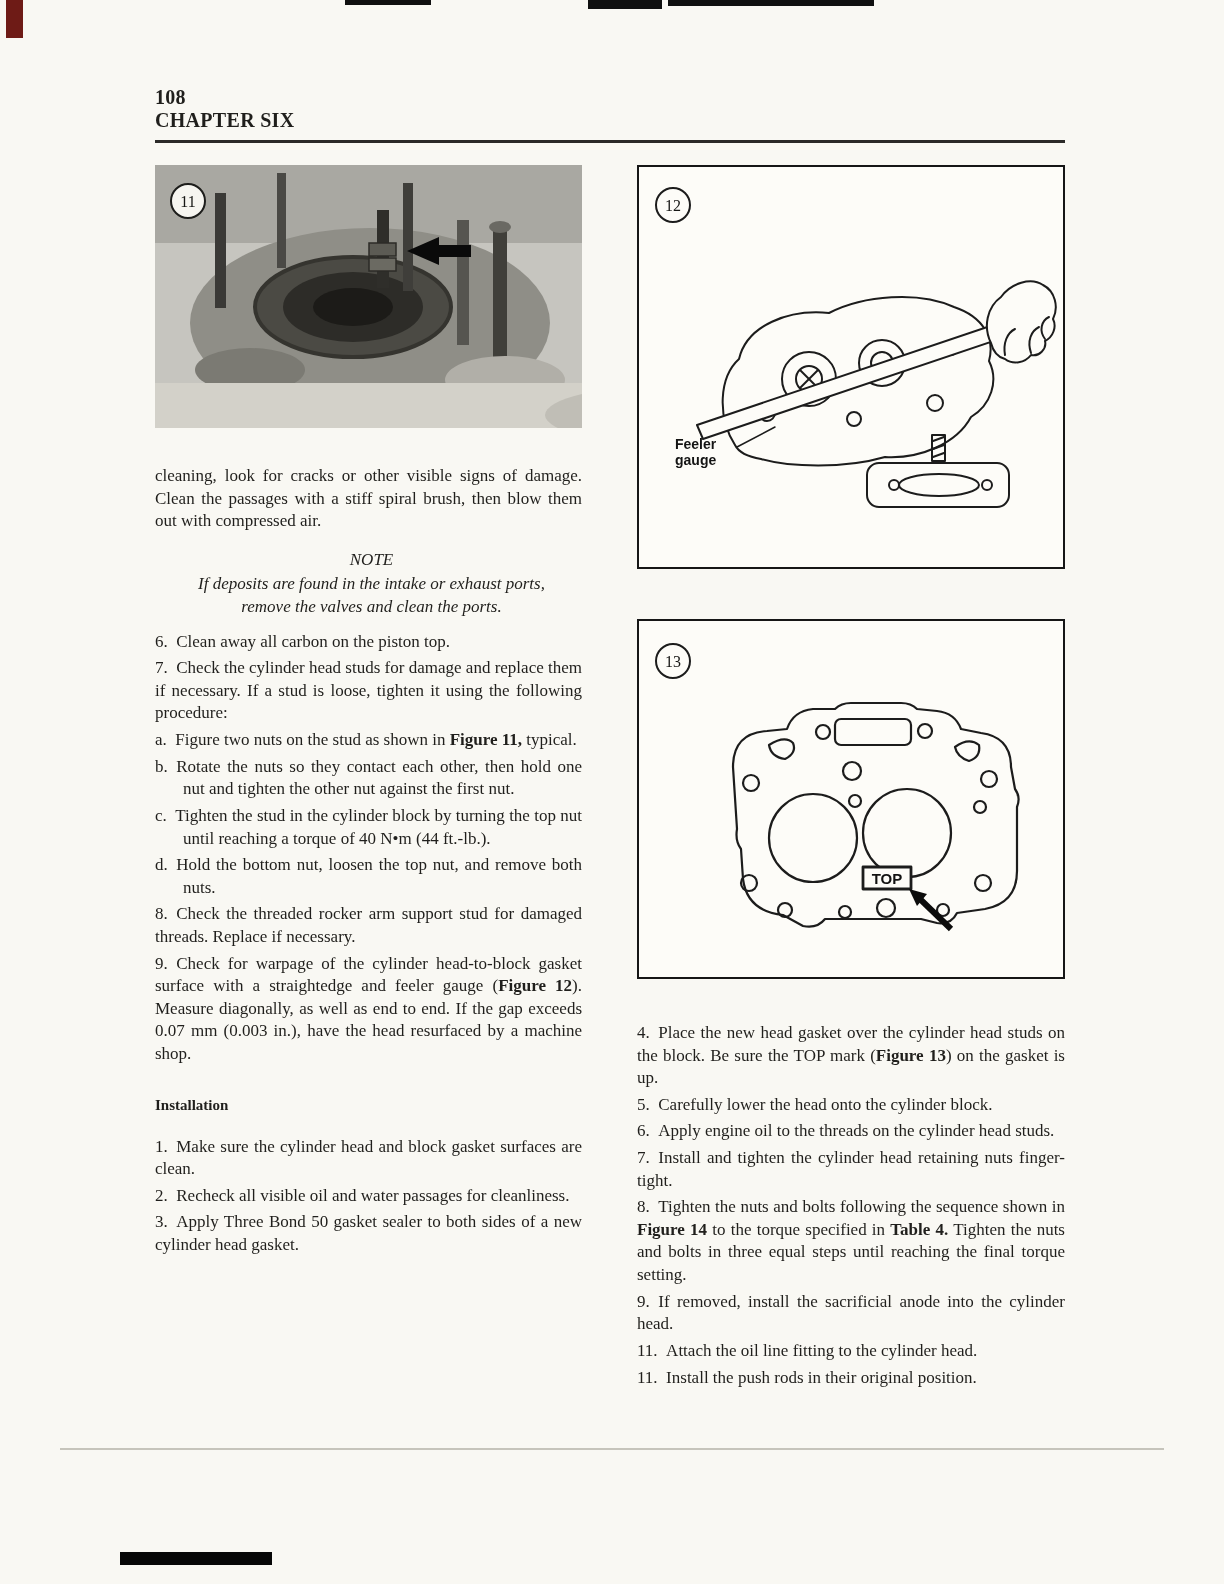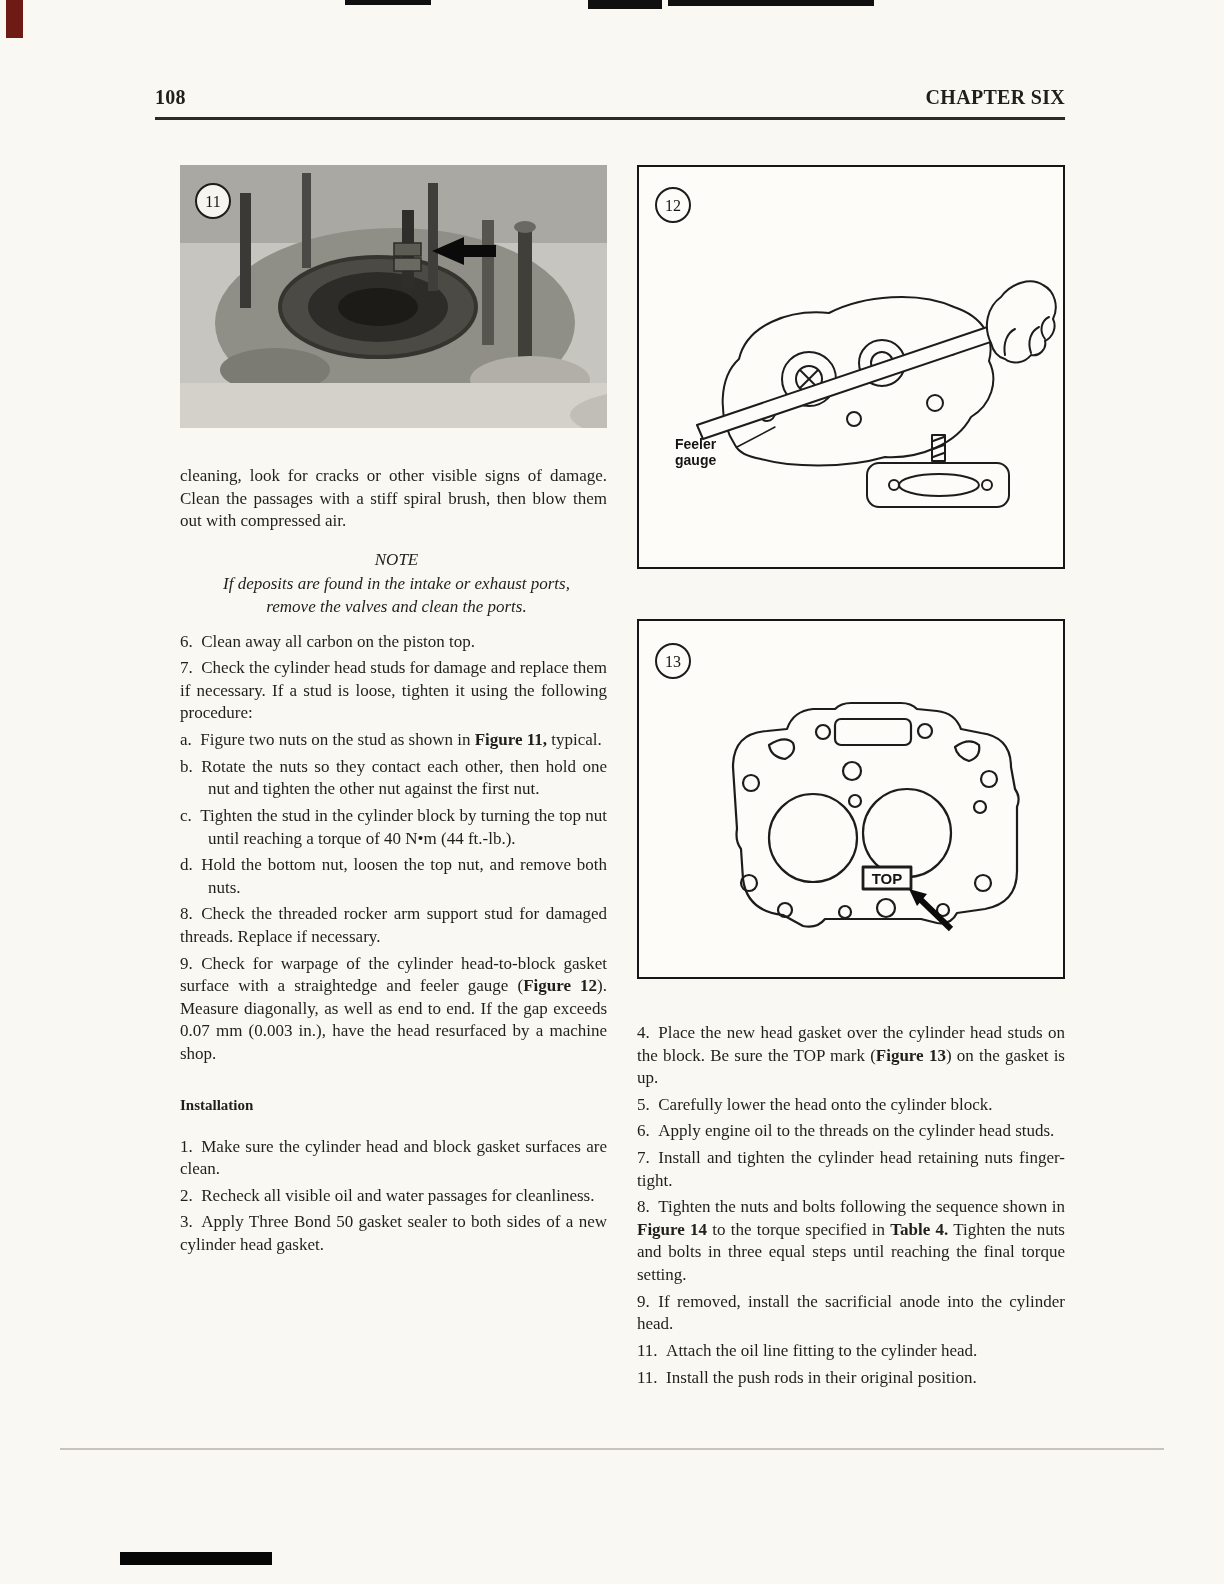--- a/index.html
+++ b/index.html
@@ -1,24 +1,24 @@
 <!DOCTYPE html>
 <html><head>
 <meta charset="utf-8">
 <style>
   html,body{margin:0;padding:0;background:#e8e6e0;}
   .page{position:relative;width:1224px;height:1584px;background:#f9f8f3;overflow:hidden;
         font-family:"Liberation Serif",serif;color:#201f1c;}
   
   .header{position:absolute;left:155px;top:86px;width:910px;display:flex;
           justify-content:space-between;align-items:baseline;
-          border-bottom:3px solid #2b2a28;padding-bottom:8px;}
+          border-bottom:3px solid #2b2a28;padding-bottom:8px;flex-direction:column;}
   .header .pg,.header .ch{font-weight:bold;font-size:20px;letter-spacing:.3px;}
   
-  .col-left{position:absolute;left:155px;top:165px;width:427px;margin-left:25px;}
+  .col-left{position:absolute;left:155px;top:165px;width:427px;}
   .col-right{position:absolute;left:637px;top:165px;width:428px;}
   .body-text{font-size:17px;line-height:1.33;text-align:justify;}
   .body-text p{margin:0 0 4px 0;}
   .photo{position:relative;width:427px;height:263px;background:#bdbcb6;}
   .col-text{margin-top:37px;}
   .note{margin:16px 34px 12px 40px;text-align:center;font-style:italic;}
   .note .note-title{display:block;margin-bottom:2px;}
   .sub{margin-left:24px;padding-left:28px;text-indent:-28px;}
   .sect-head{font-weight:bold;font-size:15px;margin:30px 0 20px 0;}
   .figbox{width:428px;height:404px;border:2px solid #161616;background:#fdfcf8;position:relative;box-sizing:border-box;}

